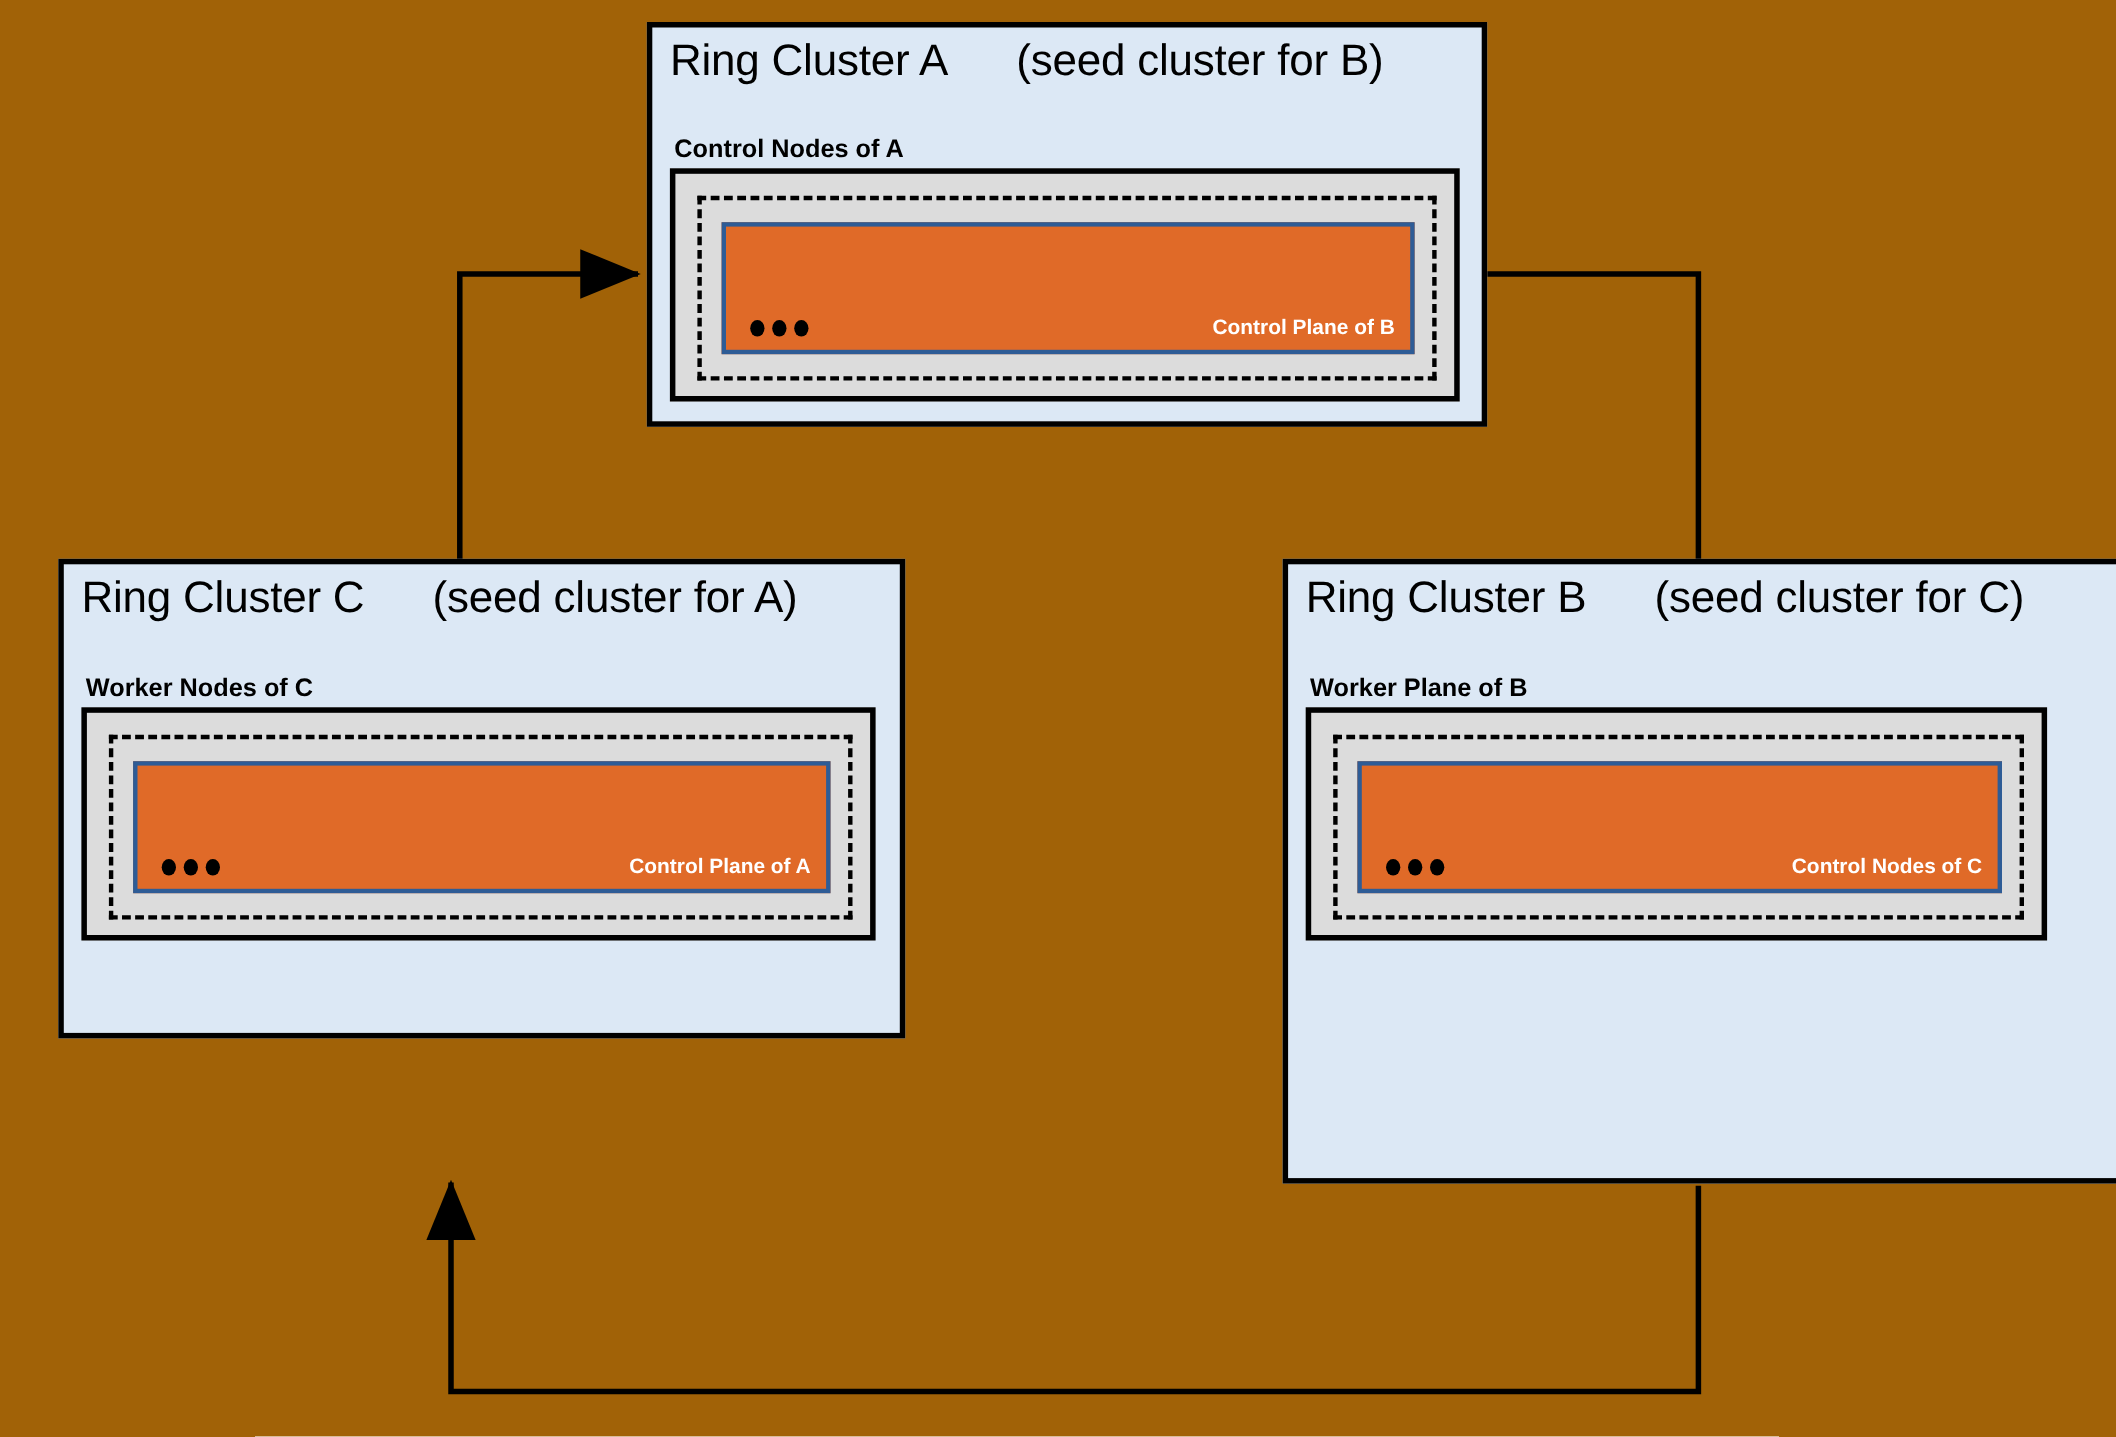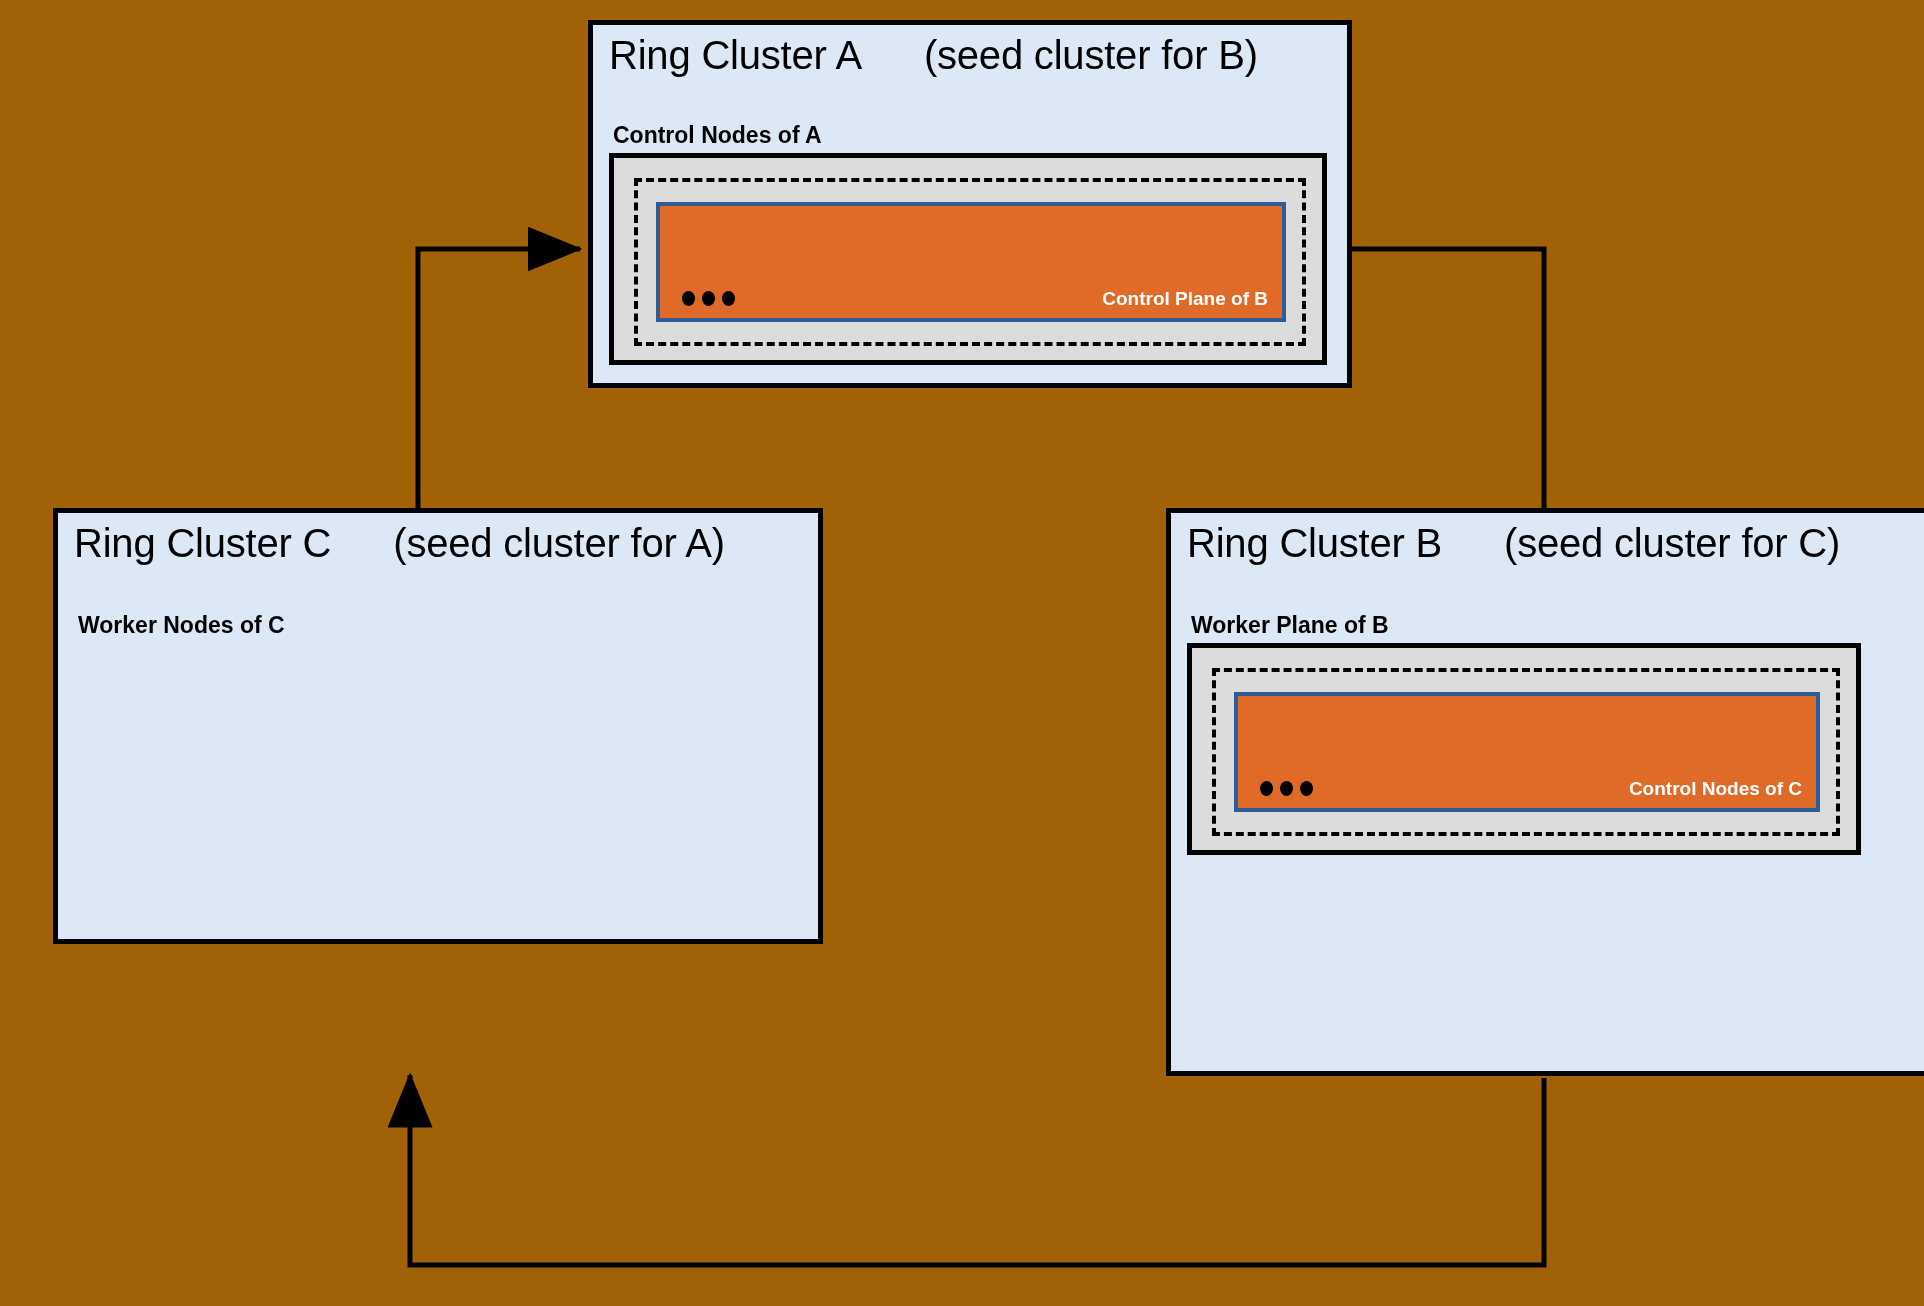--- a/index.html
+++ b/index.html
@@ -144,20 +144,32 @@
       </div>
     </div>
   </div>
 
   <div class="cluster" style="left:36px; top:508px; width:770px; height:436px;margin-left:17px;">
     <div class="cluster-title">
       <span>Ring Cluster C</span><span class="seed">(seed cluster for A)</span>
     </div>
     <div class="worker-label" style="top:99px;text-align:center;">Worker Nodes of C</div>
 
+    <div class="worker-box" style="left:16px; top:130px; width:722px; height:212px;">
+      <div class="dashed-box" style="left:20px; top:20px; width:676px; height:168px;">
+        <div class="control-plane" style="left:18px; top:20px; width:634px; height:120px;">
+          <div class="dots">
+            <i></i>
+              <i></i>
+              <i></i>
+          </div>
+          <div class="cp-label">Control Plane of A</div>
+        </div>
+      </div>
+    </div>
   </div>
 
   <div class="cluster" style="left:1166px; top:508px; width:802px; height:568px;">
     <div class="cluster-title">
       <span>Ring Cluster B</span><span class="seed">(seed cluster for C)</span>
     </div>
     <div class="worker-label" style="top:99px;">Worker Plane of B</div>
 
     <div class="worker-box" style="left:16px; top:130px; width:674px; height:212px;">
       <div class="dashed-box" style="left:20px; top:20px; width:628px; height:168px;">

